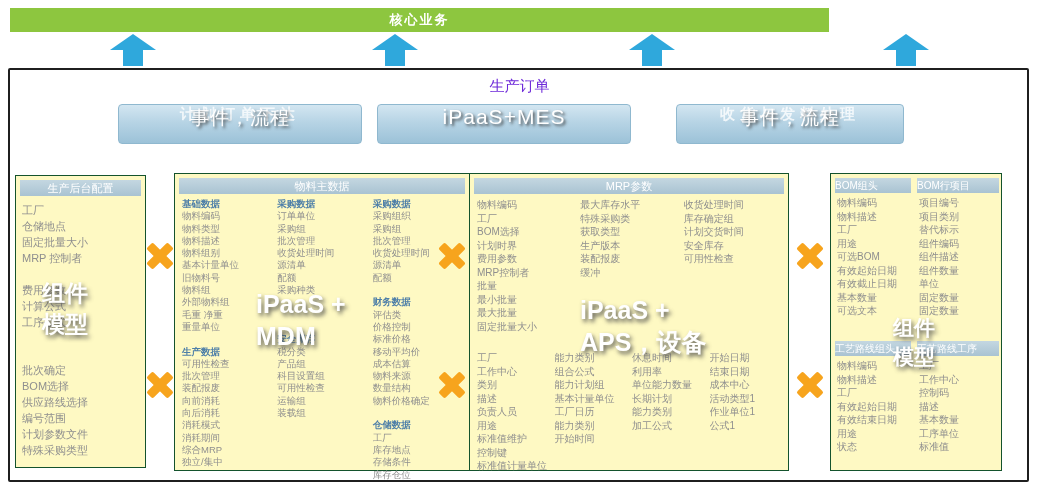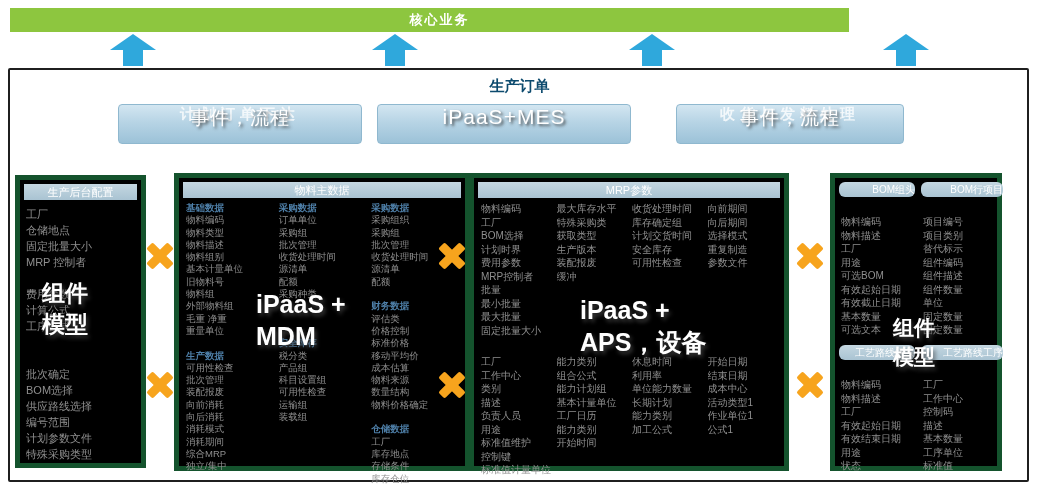--- a/index.html
+++ b/index.html
@@ -3,57 +3,57 @@
 <meta charset="utf-8">
 <style>
   html,body { margin:0; padding:0; background:#fff; }
   .stage {
     position:relative; width:1039px; height:490px; background:#fff;
     font-family:"Liberation Sans","DejaVu Sans",sans-serif; overflow:hidden;
   }
   .banner {
     position:absolute; left:10px; top:8px; width:819px; height:24px;
     background:#8DC63F; color:#fff; font-weight:bold; font-size:13px;
-    text-align:center; line-height:24px; letter-spacing:2px;padding-left:20px;
+    text-align:center; line-height:24px; letter-spacing:2px;
   }
   .arrow { position:absolute; top:34px; }
   .mainbox {
     position:absolute; left:8px; top:68px; width:1021px; height:414px;
     border:2px solid #1f1f1f; border-radius:2px; background:#fff; box-sizing:border-box;
   }
   .boxtitle {
     position:absolute; left:0; top:77px; width:100%; text-align:center;
-    font-size:15px; font-weight:bold; color:#0c4a6e;
+    font-size:15px; font-weight:normal; color:#6d28d9;
   }
   .flowbtn {
     position:absolute; top:104px; height:38px; border-radius:4px;
     background:linear-gradient(180deg,#d3e6f1 0%,#b7d4e5 45%,#9cc2d8 100%);
     border:1px solid #8fb8cf; display:flex; align-items:flex-start; justify-content:center;
   }
   .flowbtn .base {
     position:absolute; left:0; width:100%; text-align:center;
     color:rgba(255,255,255,0.78); font-size:15px; font-weight:bold; letter-spacing:5px;
   }
   .flowbtn .over {
     position:relative; color:#fff; font-weight:normal; font-size:19px;
     letter-spacing:1px; text-shadow:2px 2px 3px rgba(60,60,60,0.85);
   }
   .flowbtn .over.big { font-size:21px; }
   .panel {
-    position:absolute; background:#000000; border:5px solid #14532d; box-sizing:border-box;
+    position:absolute; background:#fef9c3; border:1px solid #14532d; box-sizing:border-box;
   }
   .phead {
     margin:4px; height:16px; line-height:16px;
     background:linear-gradient(180deg,#c4d7e1,#a9c3d2);
     color:#fff; font-size:11px; text-align:center; overflow:hidden; white-space:nowrap;
   }
   .phead2 {
-    height:15px; line-height:15px; margin-bottom:18px;
+    height:15px; line-height:15px; margin-bottom:3px;
     background:linear-gradient(180deg,#c4d7e1,#a9c3d2);
-    color:#fff; font-size:10px; text-align:right; overflow:hidden; white-space:nowrap;border-radius:6px;
+    color:#fff; font-size:10px; text-align:left; overflow:hidden; white-space:nowrap;
   }
   .plist { padding:2px 6px; }
   .cols { display:flex; padding:0 4px; }
   .col { flex:1; padding:0 3px; overflow:hidden; }
   .li  { color:#8f8f8f; white-space:nowrap; overflow:hidden; }
   .sec { color:#4e7fa8; font-weight:bold; white-space:nowrap; }
   .gap { }
   .list-lg { font-size:11px;  line-height:16px; }
   .list-sm { font-size:9.5px; line-height:12.3px; }
   .list-md { font-size:10px;  line-height:13.5px; }
@@ -230,27 +230,20 @@
           <div class="li">装配报废</div>
           <div class="li">缓冲</div>
         </div>
       <div class="col">
           <div class="li">收货处理时间</div>
           <div class="li">库存确定组</div>
           <div class="li">计划交货时间</div>
           <div class="li">安全库存</div>
           <div class="li">可用性检查</div>
         </div>
-      <div class="col">
-          <div class="li">向前期间</div>
-          <div class="li">向后期间</div>
-          <div class="li">选择模式</div>
-          <div class="li">重复制造</div>
-          <div class="li">参数文件</div>
-        </div>
     </div>
     <div class="cols list-md mrpblock2">
       <div class="col">
           <div class="li">工厂</div>
           <div class="li">工作中心</div>
           <div class="li">类别</div>
           <div class="li">描述</div>
           <div class="li">负责人员</div>
           <div class="li">用途</div>
           <div class="li">标准值维护</div>

